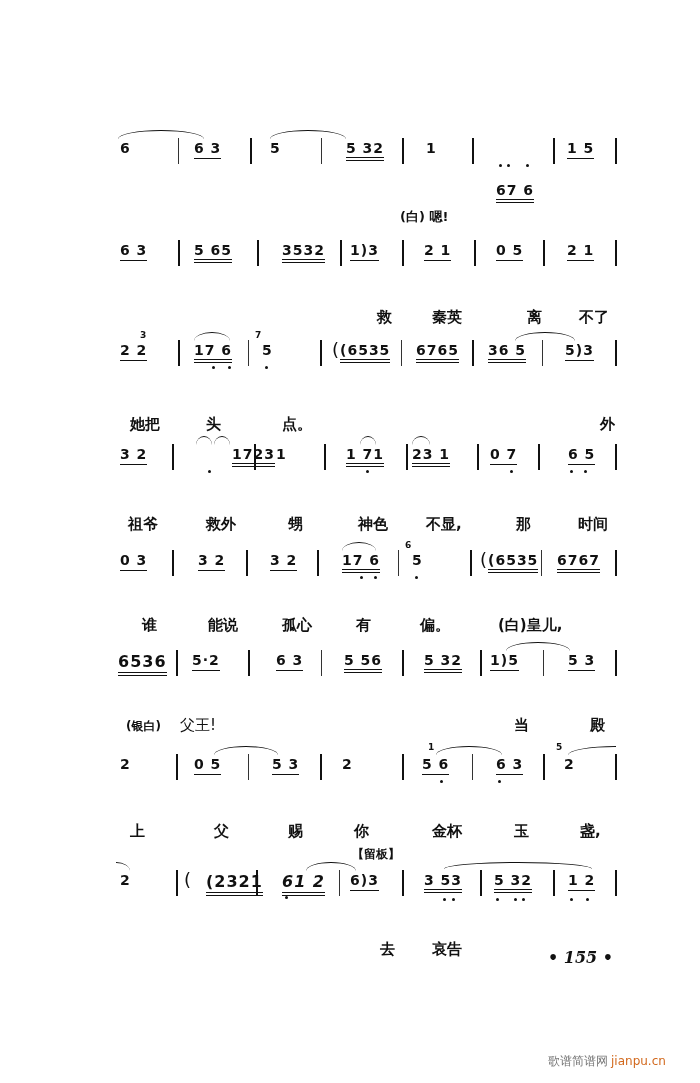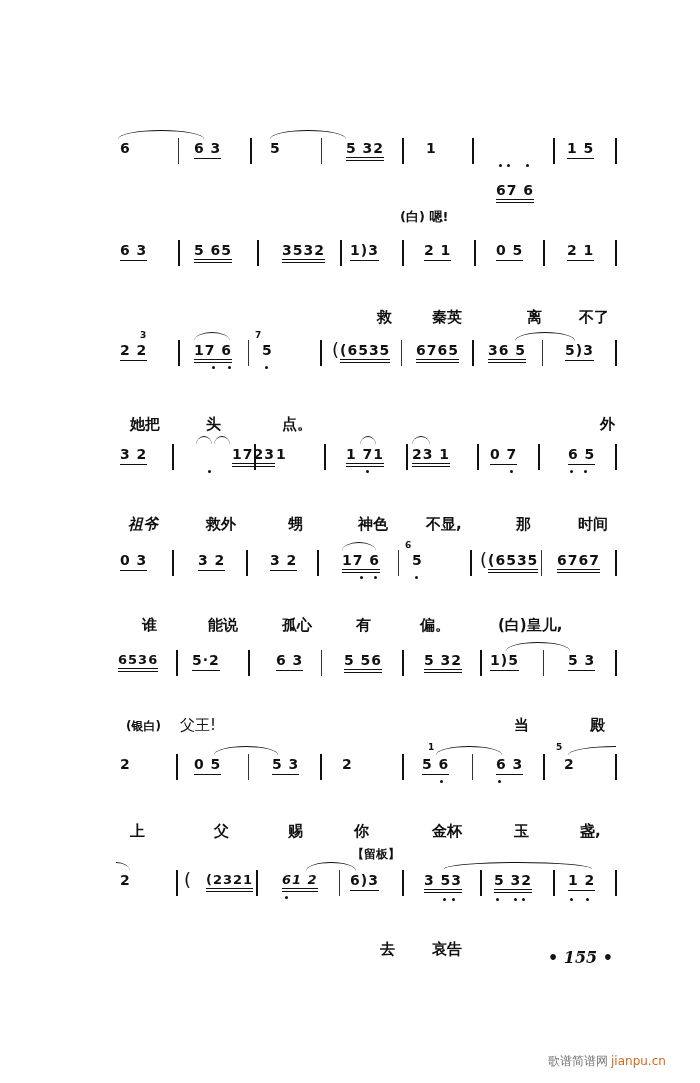--- a/index.html
+++ b/index.html
@@ -11,21 +11,21 @@
   .page { position: absolute; left: 0; top: 0; width: 700px; height: 1083px; }
   .row { position: absolute; left: 110px; width: 520px; height: 40px; }
   .barline {
     position: absolute; width: 2px; background: #111; height: 26px; top: 8px;
   }
   .barline.thin { width: 1px; background: #333; }
   .notes {
     position: absolute; top: 10px; font-weight: bold; font-size: 14px;
     letter-spacing: 1px; white-space: pre; font-family: "DejaVu Sans", sans-serif;
   }
-  .notes.small { font-size: 13px; }
+  .notes.small { font-size: 16px; }
   .ul1 { border-bottom: 1.5px solid #111; padding-bottom: 2px; }
   .ul2 { border-bottom: 4px double #111; padding-bottom: 1px; }
   .dot-below { position: absolute; width: 3px; height: 3px; border-radius: 50%; background: #111; }
   .arc {
     position: absolute; border-top: 1.5px solid #111; border-radius: 50% 50% 0 0 / 100% 100% 0 0;
     height: 8px;
   }
   .lyrics {
     position: absolute; left: 122px; font-size: 15px; font-weight: bold; white-space: pre;
     font-family: "DejaVu Sans", sans-serif;
@@ -148,21 +148,21 @@
     <div class="barline" style="left:367px;"></div>
     <span class="notes ul1" style="left:380px;">0 7</span>
     <div class="dot-below" style="left:400px; top:34px;"></div>
     <div class="barline" style="left:428px;"></div>
     <span class="notes ul1" style="left:458px;">6 5</span>
     <div class="dot-below" style="left:460px; top:34px;"></div>
     <div class="dot-below" style="left:474px; top:34px;"></div>
     <div class="barline" style="left:505px;"></div>
   </div>
   <div class="lyrics" style="top:483px;">
-    <span class="lyric" style="left:6px;font-style:italic;">祖爷</span>
+    <span class="lyric" style="left:6px;">祖爷</span>
     <span class="lyric" style="left:84px;">救外</span>
     <span class="lyric" style="left:166px;">甥</span>
     <span class="lyric" style="left:236px;">神色</span>
     <span class="lyric" style="left:304px;">不显,</span>
     <span class="lyric" style="left:394px;">那</span>
     <span class="lyric" style="left:456px;">时间</span>
   </div>
 
   <div class="row" style="top:542px;">
     <span class="notes ul1" style="left:10px;">0 3</span>

